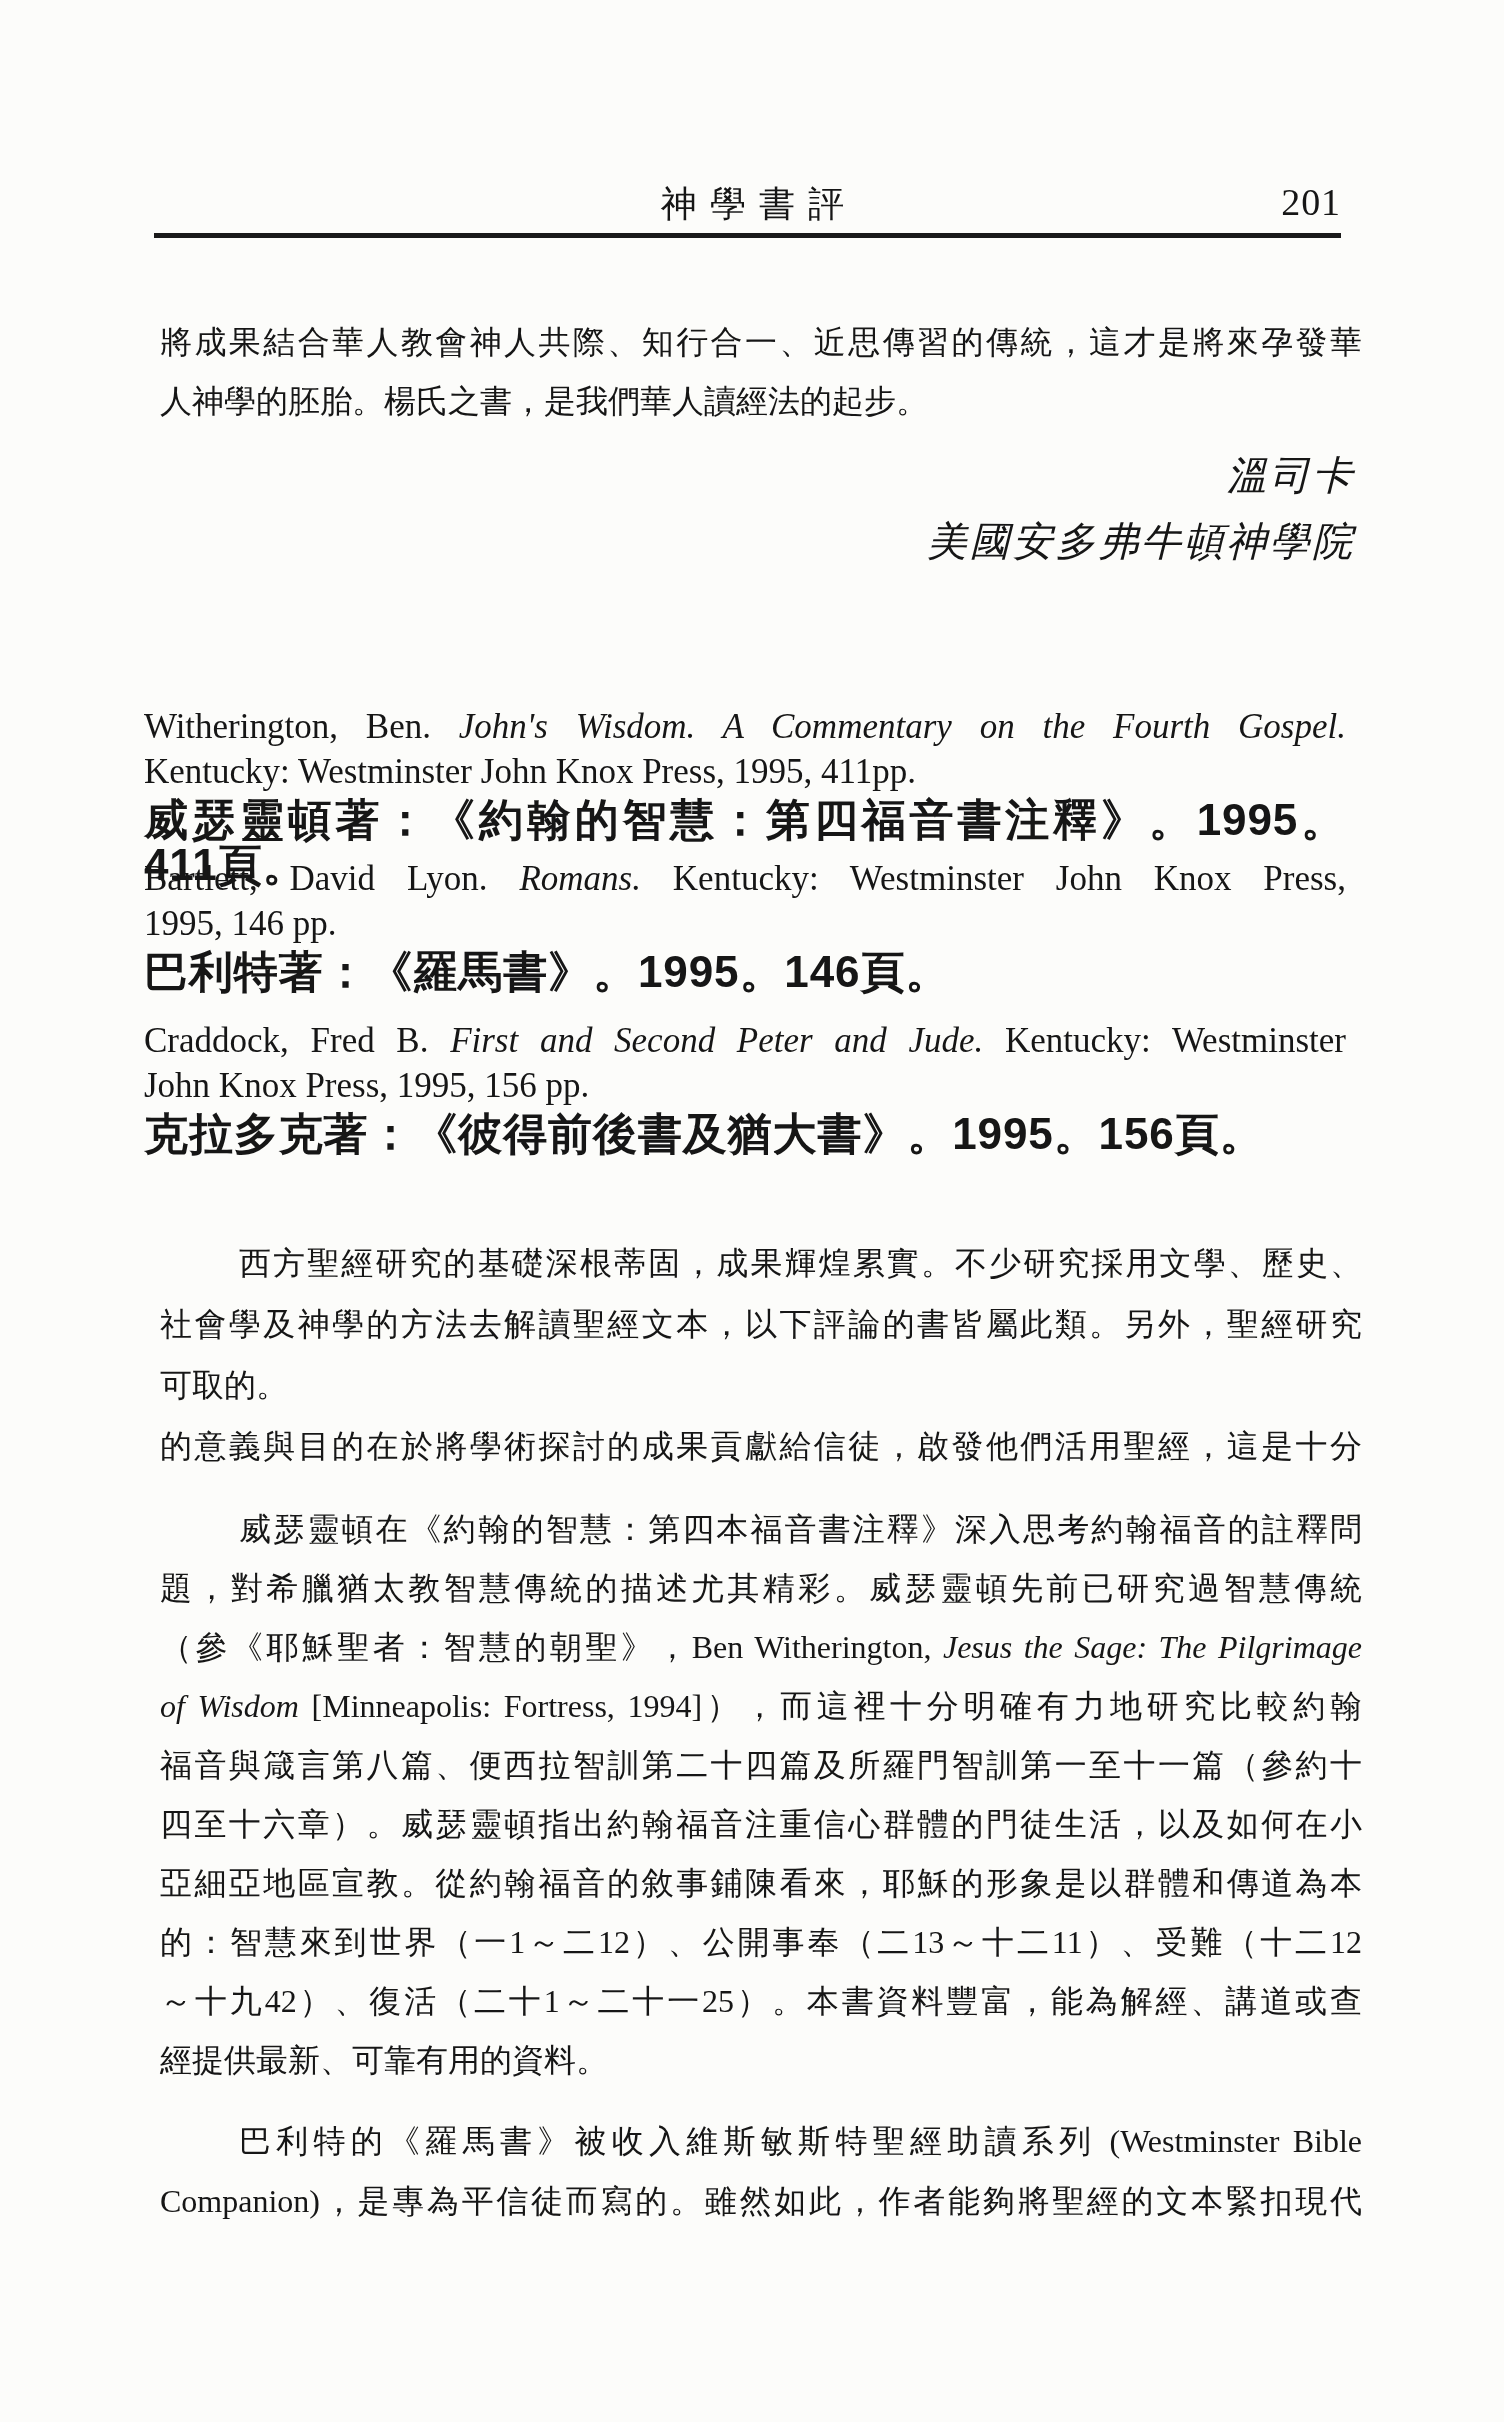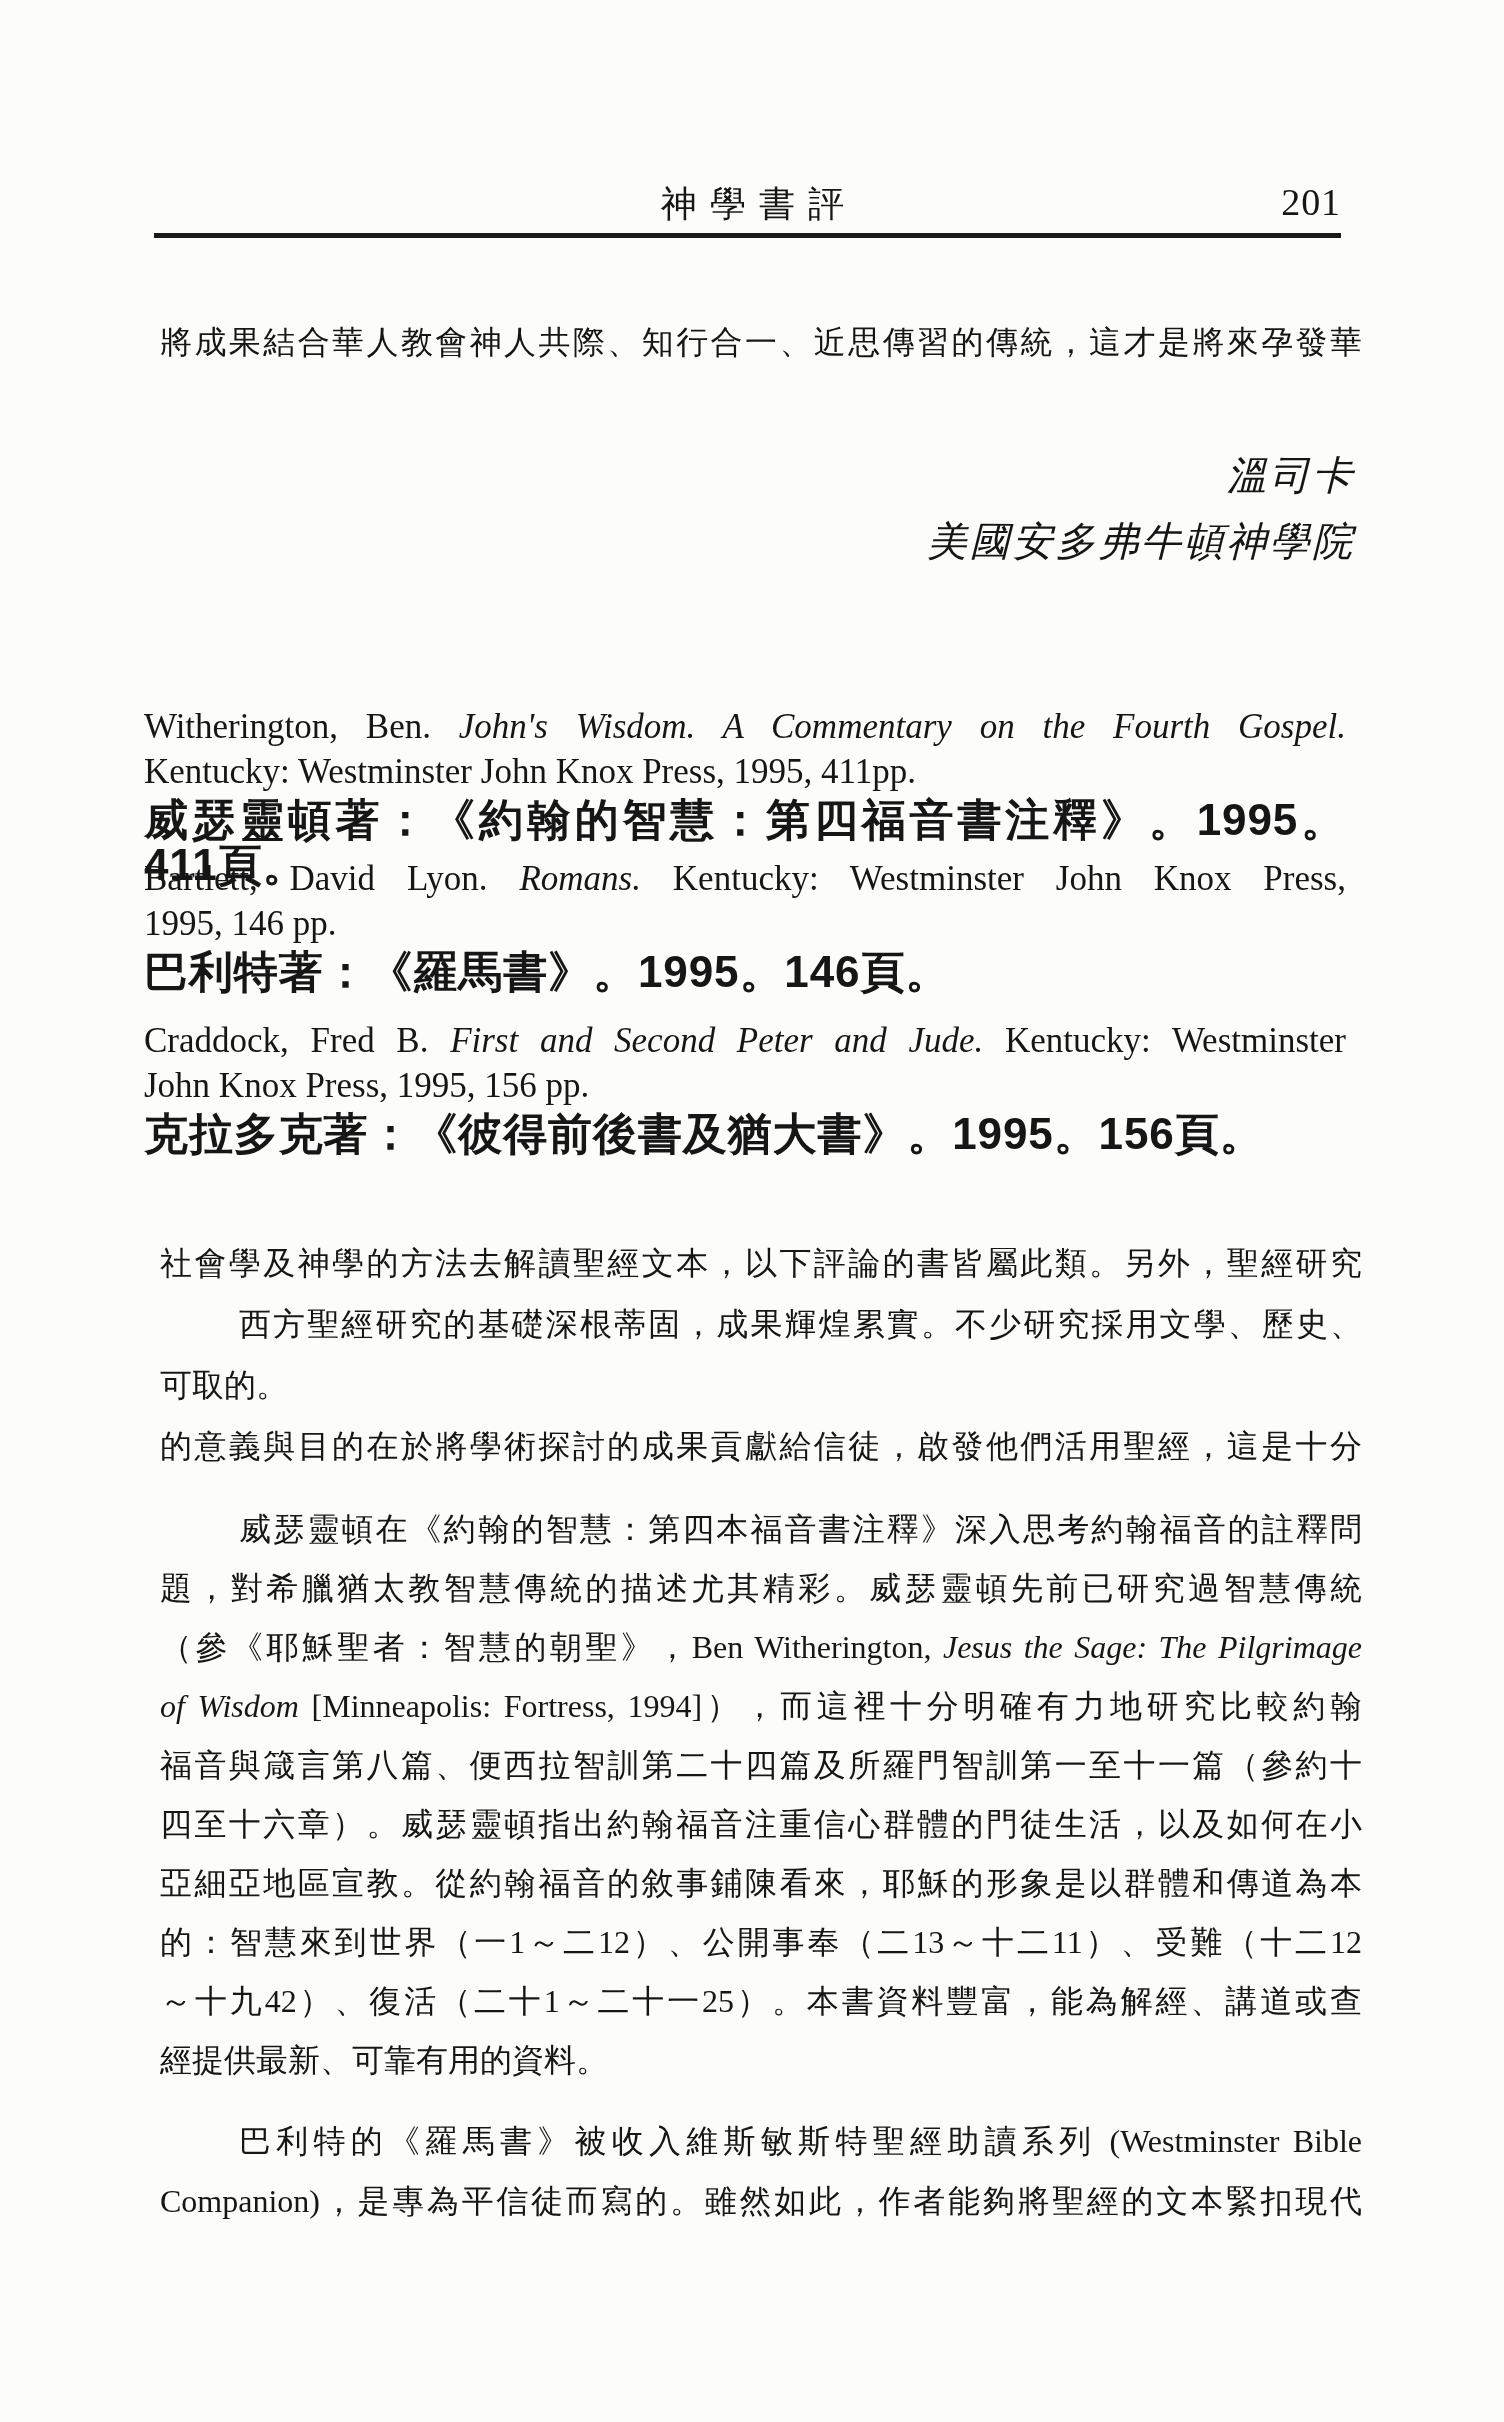--- a/index.html
+++ b/index.html
@@ -56,20 +56,21 @@
 <body>
 
 <div class="page">
 
   <div class="running-title">神學書評</div>
   <div class="page-number">201</div>
   <div class="header-rule"></div>
 
   <section class="para intro">
     <div class="line jl">將成果結合華人教會神人共際、知行合一、近思傳習的傳統，這才是將來孕發華</div>
+    <div class="line">人神學的胚胎。楊氏之書，是我們華人讀經法的起步。</div>
   </section>
 
   <section class="signature">
     <div class="sig-line">溫司卡</div>
     <div class="sig-line">美國安多弗牛頓神學院</div>
   </section>
 
   <section class="bib bib1">
     <div class="line jl"><span>Witherington, Ben.  </span><span class="it">John's Wisdom.  A Commentary on the Fourth Gospel.</span><span></span></div>
     <div class="line">Kentucky: Westminster John Knox Press, 1995, 411pp.</div>
@@ -82,22 +83,22 @@
     <div class="line zh">巴利特著：《羅馬書》。1995。146頁。</div>
   </section>
 
   <section class="bib bib3">
     <div class="line jl"><span>Craddock, Fred B.  </span><span class="it">First and Second Peter and Jude.  </span><span>Kentucky: Westminster</span></div>
     <div class="line">John Knox Press, 1995, 156 pp.</div>
     <div class="line zh">克拉多克著：《彼得前後書及猶大書》。1995。156頁。</div>
   </section>
 
   <section class="para p-review1">
+    <div class="line jl indent">西方聖經研究的基礎深根蒂固，成果輝煌累實。不少研究採用文學、歷史、</div>
     <div class="line jl">社會學及神學的方法去解讀聖經文本，以下評論的書皆屬此類。另外，聖經研究</div>
-    <div class="line jl indent">西方聖經研究的基礎深根蒂固，成果輝煌累實。不少研究採用文學、歷史、</div>
     <div class="line">可取的。</div>
     <div class="line jl">的意義與目的在於將學術探討的成果貢獻給信徒，啟發他們活用聖經，這是十分</div>
   </section>
 
   <section class="para p-review2">
     <div class="line jl indent">威瑟靈頓在《約翰的智慧：第四本福音書注釋》深入思考約翰福音的註釋問</div>
     <div class="line jl">題，對希臘猶太教智慧傳統的描述尤其精彩。威瑟靈頓先前已研究過智慧傳統</div>
     <div class="line jl"><span>（參《耶穌聖者：智慧的朝聖》，Ben Witherington, </span><span class="it">Jesus the Sage: The Pilgrimage</span></div>
     <div class="line jl"><span class="it">of Wisdom</span><span>  [Minneapolis: Fortress, 1994]），而這裡十分明確有力地研究比較約翰</span></div>
     <div class="line jl">福音與箴言第八篇、便西拉智訓第二十四篇及所羅門智訓第一至十一篇（參約十</div>

